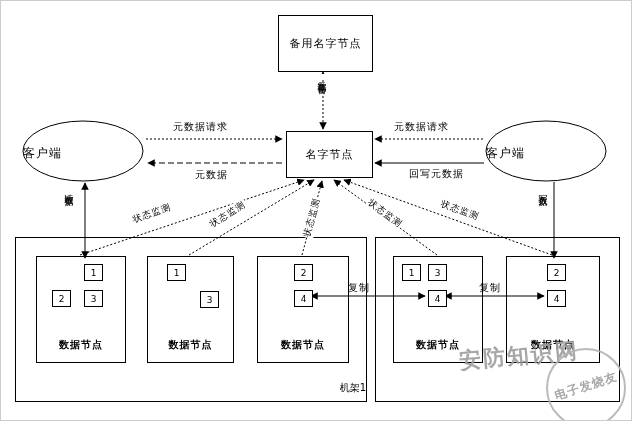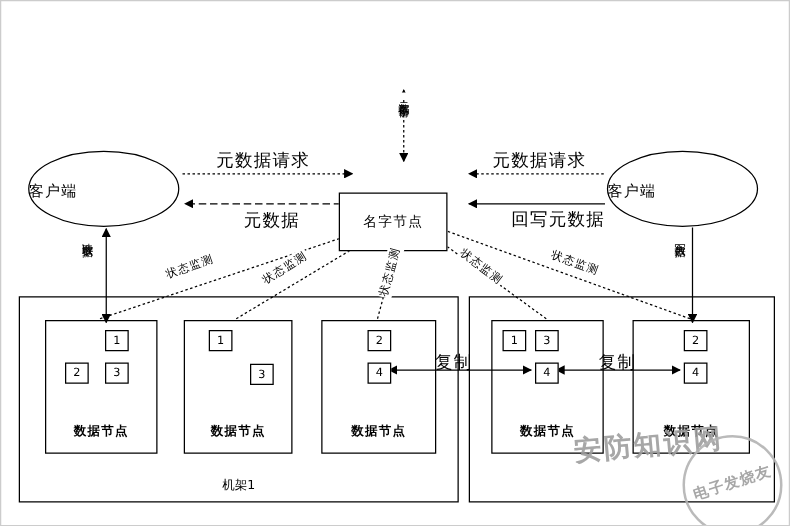--- a/index.html
+++ b/index.html
@@ -8,29 +8,29 @@
     border:1px solid #cccccc;overflow:hidden;
     font-family:"DejaVu Sans",sans-serif;color:#000;
   }
   svg.wires{position:absolute;left:0;top:0;width:632px;height:421px;}
   .box{
     position:absolute;border:1px solid #000;background:#fff;
     display:flex;align-items:center;justify-content:center;
     font-size:11px;letter-spacing:1px;
   }
   .rack{position:absolute;border:1px solid #000;background:transparent;}
-  .rack-label{position:absolute;left:0;right:0;bottom:6px;text-align:center;font-size:10px;}
+  .rack-label{position:absolute;left:0;right:0;bottom:6px;text-align:right;font-size:10px;}
   .dn{position:absolute;border:1px solid #000;background:transparent;}
   .dn-label{position:absolute;left:0;right:0;bottom:10px;text-align:center;font-size:10px;font-weight:bold;letter-spacing:1px;margin-top:36px;}
   .blk{
     position:absolute;width:17px;height:15px;border:1px solid #000;background:#fff;
     display:flex;align-items:center;justify-content:center;font-size:9px;
   }
   .ellipse-label{position:absolute;font-size:12px;letter-spacing:1px;}
-  .lbl{position:absolute;font-size:14px;white-space:nowrap;letter-spacing:1px;}
+  .lbl{position:absolute;font-size:10px;white-space:nowrap;letter-spacing:1px;}
   .vlbl{writing-mode:vertical-rl;text-orientation:upright;font-size:9px;letter-spacing:1px;background:#fff;line-height:12px;}
   .slant{font-size:9px;background:#fff;padding:0 1px;}
   .wm-name{
     position:absolute;left:458px;top:340px;font-size:22px;font-weight:bold;
     letter-spacing:2px;transform:rotate(-5deg);opacity:.9;
   }
   .wm-url{position:absolute;left:452px;top:376px;font-size:15px;font-weight:bold;color:#141414;letter-spacing:1px;}
   .stamp{
     position:absolute;left:545px;top:347px;width:76px;height:76px;
     border:2px solid #b3b3b3;border-radius:50%;opacity:.9;
@@ -109,21 +109,24 @@
     <span class="blk" style="left:34px;top:33px;">4</span>
     <div class="dn-label">数据节点</div>
   </div>
 
   <div class="dn" style="left:505px;top:255px;width:92px;height:105px;">
     <span class="blk" style="left:40px;top:7px;">2</span>
     <span class="blk" style="left:40px;top:33px;">4</span>
     <div class="dn-label">数据节点</div>
   </div>
 
-  <div class="box" style="left:270px;top:130px;width:85px;height:45px;margin-top:23px;">
+  <div class="box" style="left:277px;top:14px;width:93px;height:55px;">
+    <span>备用名字节点</span>
+  </div>
+  <div class="box" style="left:285px;top:130px;width:85px;height:45px;">
     <span>名字节点</span>
   </div>
   <div class="ellipse-label" style="left:22px;top:144px;width:120px;">客户端</div>
   <div class="ellipse-label" style="left:485px;top:144px;width:120px;">客户端</div>
 
   <div class="lbl" style="left:172px;top:119px;">元数据请求</div>
   <div class="lbl" style="left:194px;top:167px;">元数据</div>
   <div class="lbl" style="left:393px;top:119px;">元数据请求</div>
   <div class="lbl" style="left:408px;top:166px;">回写元数据</div>
 

